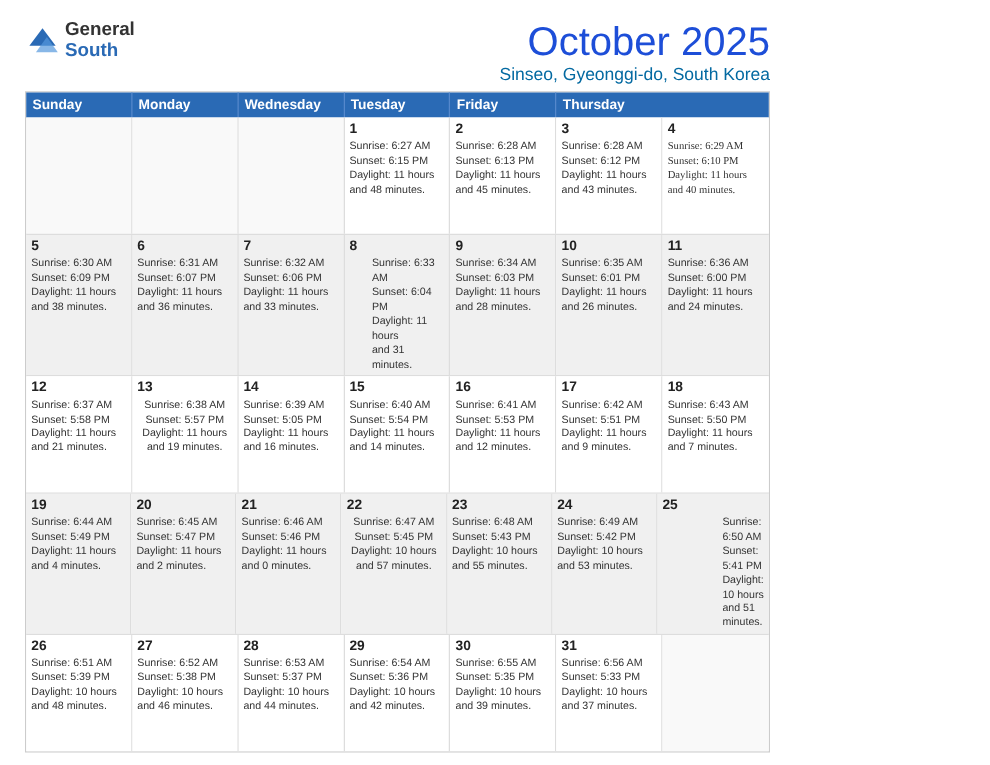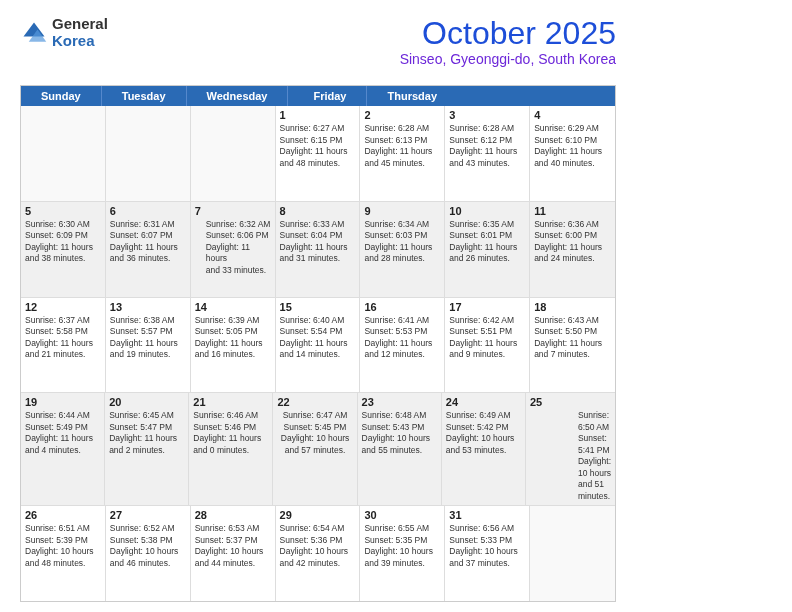--- a/index.html
+++ b/index.html
@@ -9,21 +9,20 @@
       font-family: Arial, sans-serif;
       background: #fff;
       overflow: hidden;
     }
     .page {
       width: 636px;
       height: 612px;
       padding: 16px 20px 10px 20px;
       display: flex;
       flex-direction: column;
-      gap: 12px;
     }
     .header {
       display: flex;
       align-items: flex-start;
       justify-content: space-between;
       margin-bottom: 6px;
     }
     .logo {
       display: flex;
       align-items: center;
@@ -52,40 +51,40 @@
       text-align: right;
     }
     .main-title {
       font-size: 32px;
       font-weight: 300;
       color: #1d4ed8;
       line-height: 1.1;
     }
     .subtitle {
       font-size: 14px;
-      color: #6d28d9;
+      color: #0369a1;
     }
     .calendar {
       flex: 1;
       display: flex;
       flex-direction: column;
       border: 1px solid #ccc;
     }
     .cal-header {
       display: grid;
       grid-template-columns: repeat(7, 1fr);
       background: #2a6ab5;
     }
     .cal-header-cell {
       color: #fff;
       font-size: 11px;
       font-weight: bold;
-      padding: 4px 20px;
+      padding: 4px 5px;
       border-right: 1px solid #5588cc;
-      text-align: right;
+      text-align: left;
     }
     .cal-header-cell:last-child { border-right: none; }
     .cal-body {
       flex: 1;
       display: flex;
       flex-direction: column;
     }
     .cal-row {
       display: grid;
       grid-template-columns: repeat(7, 1fr);
@@ -122,34 +121,35 @@
 
 <div class="page">
   <div class="header">
     <div class="logo">
       <svg class="logo-icon" viewBox="0 0 32 32" xmlns="http://www.w3.org/2000/svg">
         <polygon points="16,4 28,20 4,20" fill="#2a6ab5"></polygon>
         <polygon points="20,12 30,26 10,26" fill="#5599dd" opacity="0.7"></polygon>
       </svg>
       <div class="logo-text">
         <span class="logo-general">General</span>
-        <span class="logo-blue">Korea</span>
+        <span class="logo-blue">South</span>
       </div>
     </div>
     <div class="title-block">
       <div class="main-title">October 2025</div>
       <div class="subtitle">Sinseo, Gyeonggi-do, South Korea</div>
     </div>
   </div>
 
   <div class="calendar">
     <div class="cal-header">
     <div class="cal-header-cell">Sunday</div>
+        <div class="cal-header-cell">Monday</div>
+        <div class="cal-header-cell">Wednesday</div>
         <div class="cal-header-cell">Tuesday</div>
-        <div class="cal-header-cell">Wednesday</div>
         <div class="cal-header-cell">Friday</div>
         <div class="cal-header-cell">Thursday</div>
       </div>
     <div class="cal-body">
     <div class="cal-row">
           <div class="cal-cell empty"></div>
           <div class="cal-cell empty"></div>
           <div class="cal-cell empty"></div>
           <div class="cal-cell">
             <div class="day-num">1</div>
@@ -167,21 +167,21 @@
           </div>
           <div class="cal-cell">
             <div class="day-num">3</div>
             <div class="cell-info" style="white-space: pre-line;">Sunrise: 6:28 AM
 Sunset: 6:12 PM
 Daylight: 11 hours
 and 43 minutes.</div>
           </div>
           <div class="cal-cell">
             <div class="day-num">4</div>
-            <div class="cell-info" style="white-space: pre-line;">Sunrise: 6:29 AM
+            <div class="cell-info" style="white-space: pre-line; font-family: Liberation Serif, serif;">Sunrise: 6:29 AM
 Sunset: 6:10 PM
 Daylight: 11 hours
 and 40 minutes.</div>
           </div>
         </div>
         <div class="cal-row">
           <div class="cal-cell shaded">
             <div class="day-num">5</div>
             <div class="cell-info" style="white-space: pre-line;">Sunrise: 6:30 AM
 Sunset: 6:09 PM
@@ -190,28 +190,28 @@
           </div>
           <div class="cal-cell shaded">
             <div class="day-num">6</div>
             <div class="cell-info" style="white-space: pre-line;">Sunrise: 6:31 AM
 Sunset: 6:07 PM
 Daylight: 11 hours
 and 36 minutes.</div>
           </div>
           <div class="cal-cell shaded">
             <div class="day-num">7</div>
-            <div class="cell-info" style="white-space: pre-line; margin-left: 11px;">Sunrise: 6:32 AM
+            <div class="cell-info" style="white-space: pre-line;">Sunrise: 6:32 AM
 Sunset: 6:06 PM
 Daylight: 11 hours
 and 33 minutes.</div>
           </div>
           <div class="cal-cell shaded">
             <div class="day-num">8</div>
-            <div class="cell-info" style="white-space: pre-line;">Sunrise: 6:33 AM
+            <div class="cell-info" style="white-space: pre-line; margin-left: 18px;">Sunrise: 6:33 AM
 Sunset: 6:04 PM
 Daylight: 11 hours
 and 31 minutes.</div>
           </div>
           <div class="cal-cell shaded">
             <div class="day-num">9</div>
             <div class="cell-info" style="white-space: pre-line;">Sunrise: 6:34 AM
 Sunset: 6:03 PM
 Daylight: 11 hours
 and 28 minutes.</div>
@@ -234,21 +234,21 @@
         <div class="cal-row">
           <div class="cal-cell">
             <div class="day-num">12</div>
             <div class="cell-info" style="white-space: pre-line;">Sunrise: 6:37 AM
 Sunset: 5:58 PM
 Daylight: 11 hours
 and 21 minutes.</div>
           </div>
           <div class="cal-cell">
             <div class="day-num">13</div>
-            <div class="cell-info" style="white-space: pre-line;">Sunrise: 6:38 AM
+            <div class="cell-info" style="white-space: pre-line; text-align: center;">Sunrise: 6:38 AM
 Sunset: 5:57 PM
 Daylight: 11 hours
 and 19 minutes.</div>
           </div>
           <div class="cal-cell">
             <div class="day-num">14</div>
             <div class="cell-info" style="white-space: pre-line;">Sunrise: 6:39 AM
 Sunset: 5:05 PM
 Daylight: 11 hours
 and 16 minutes.</div>

